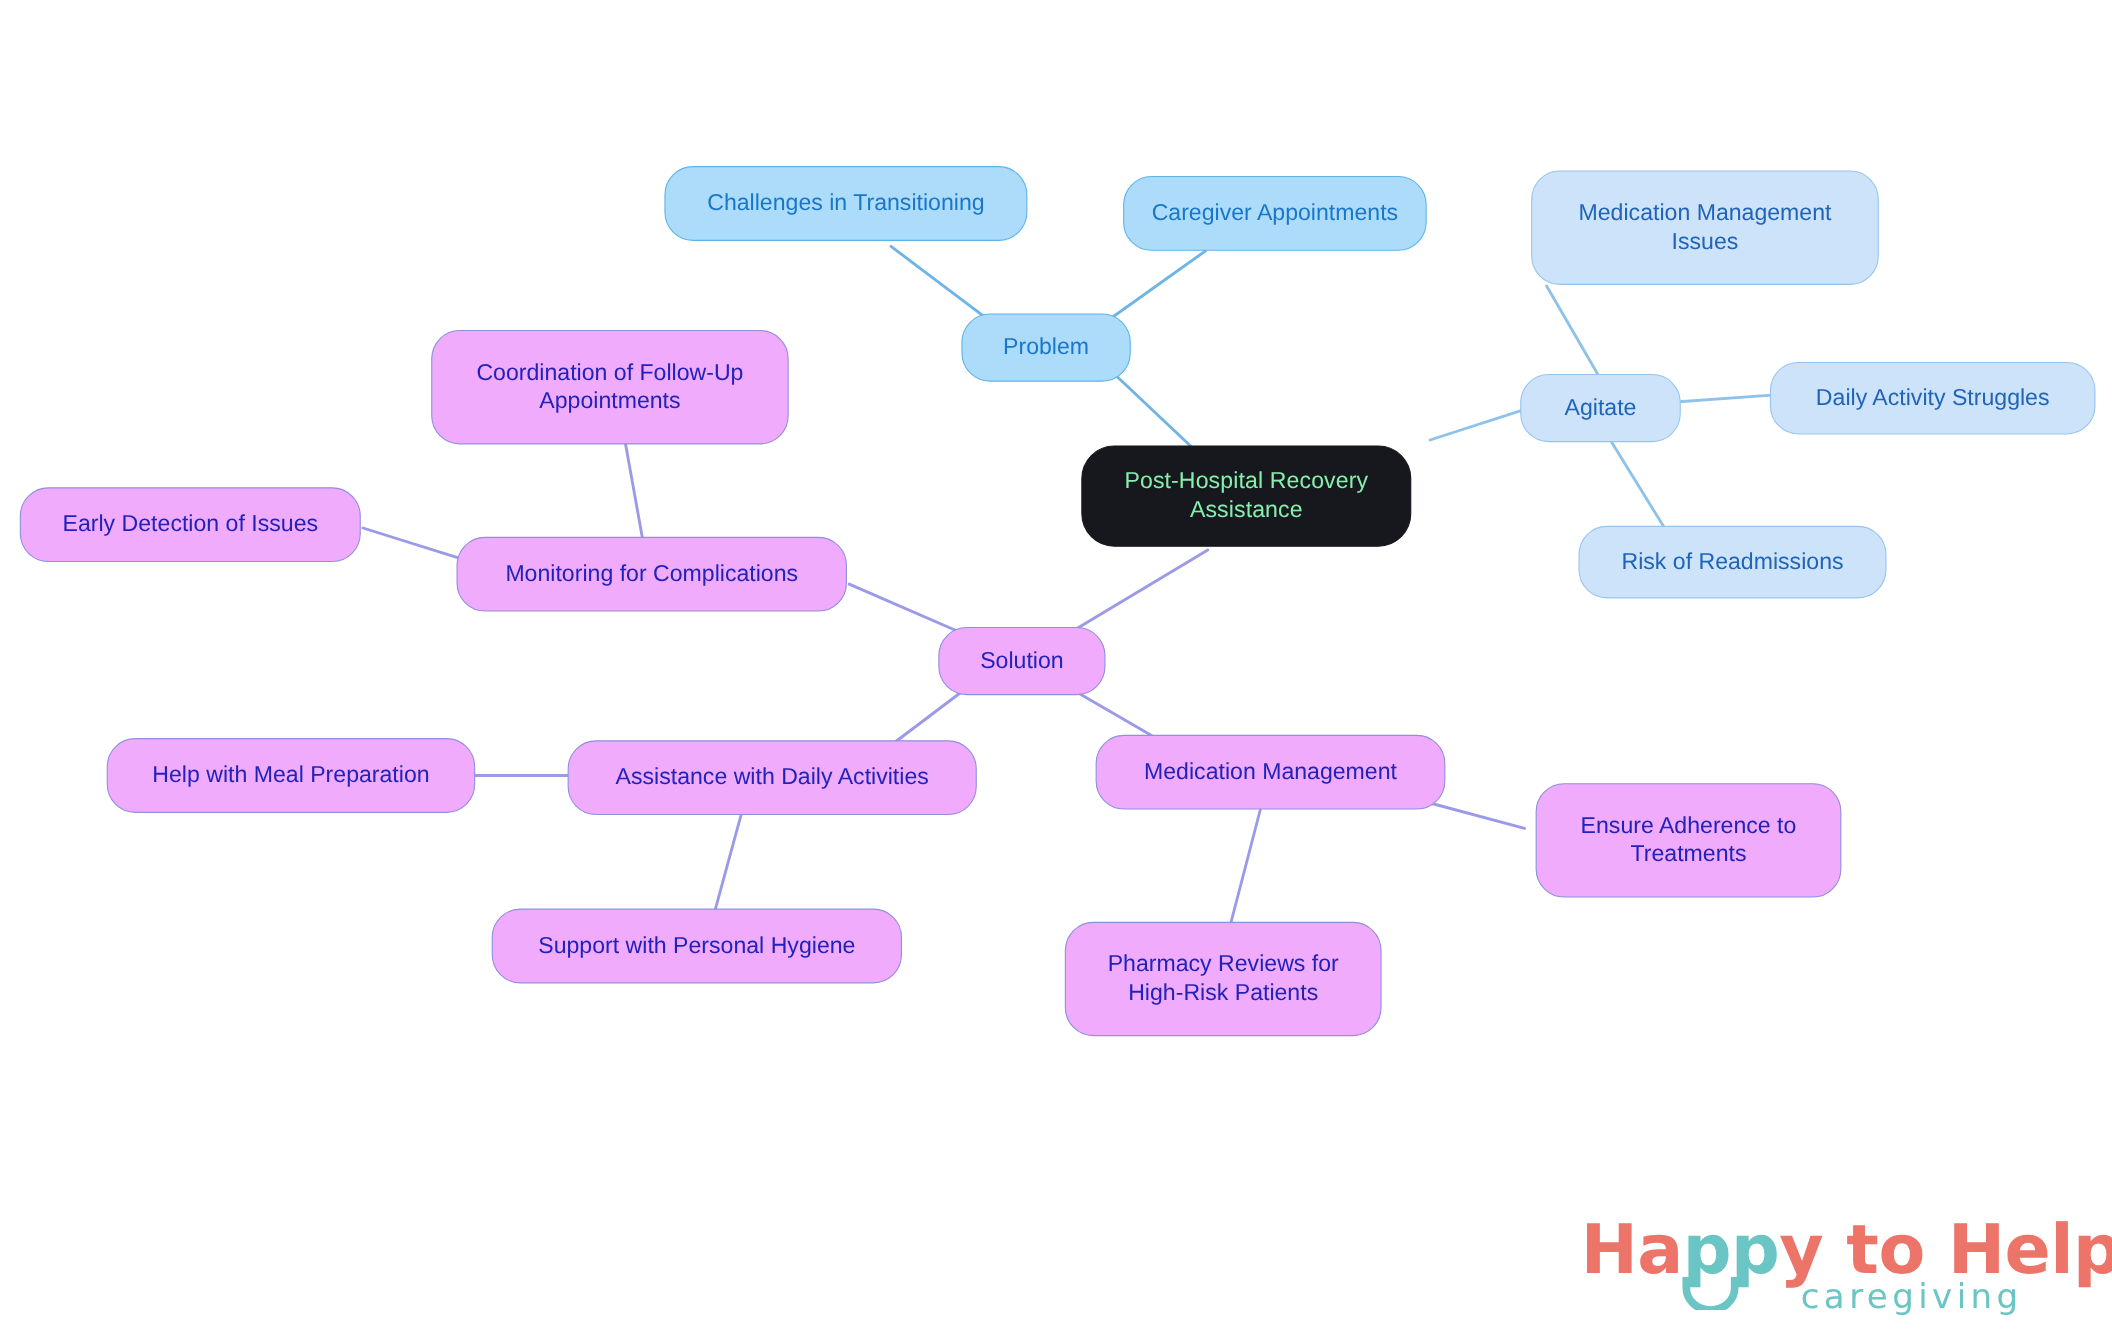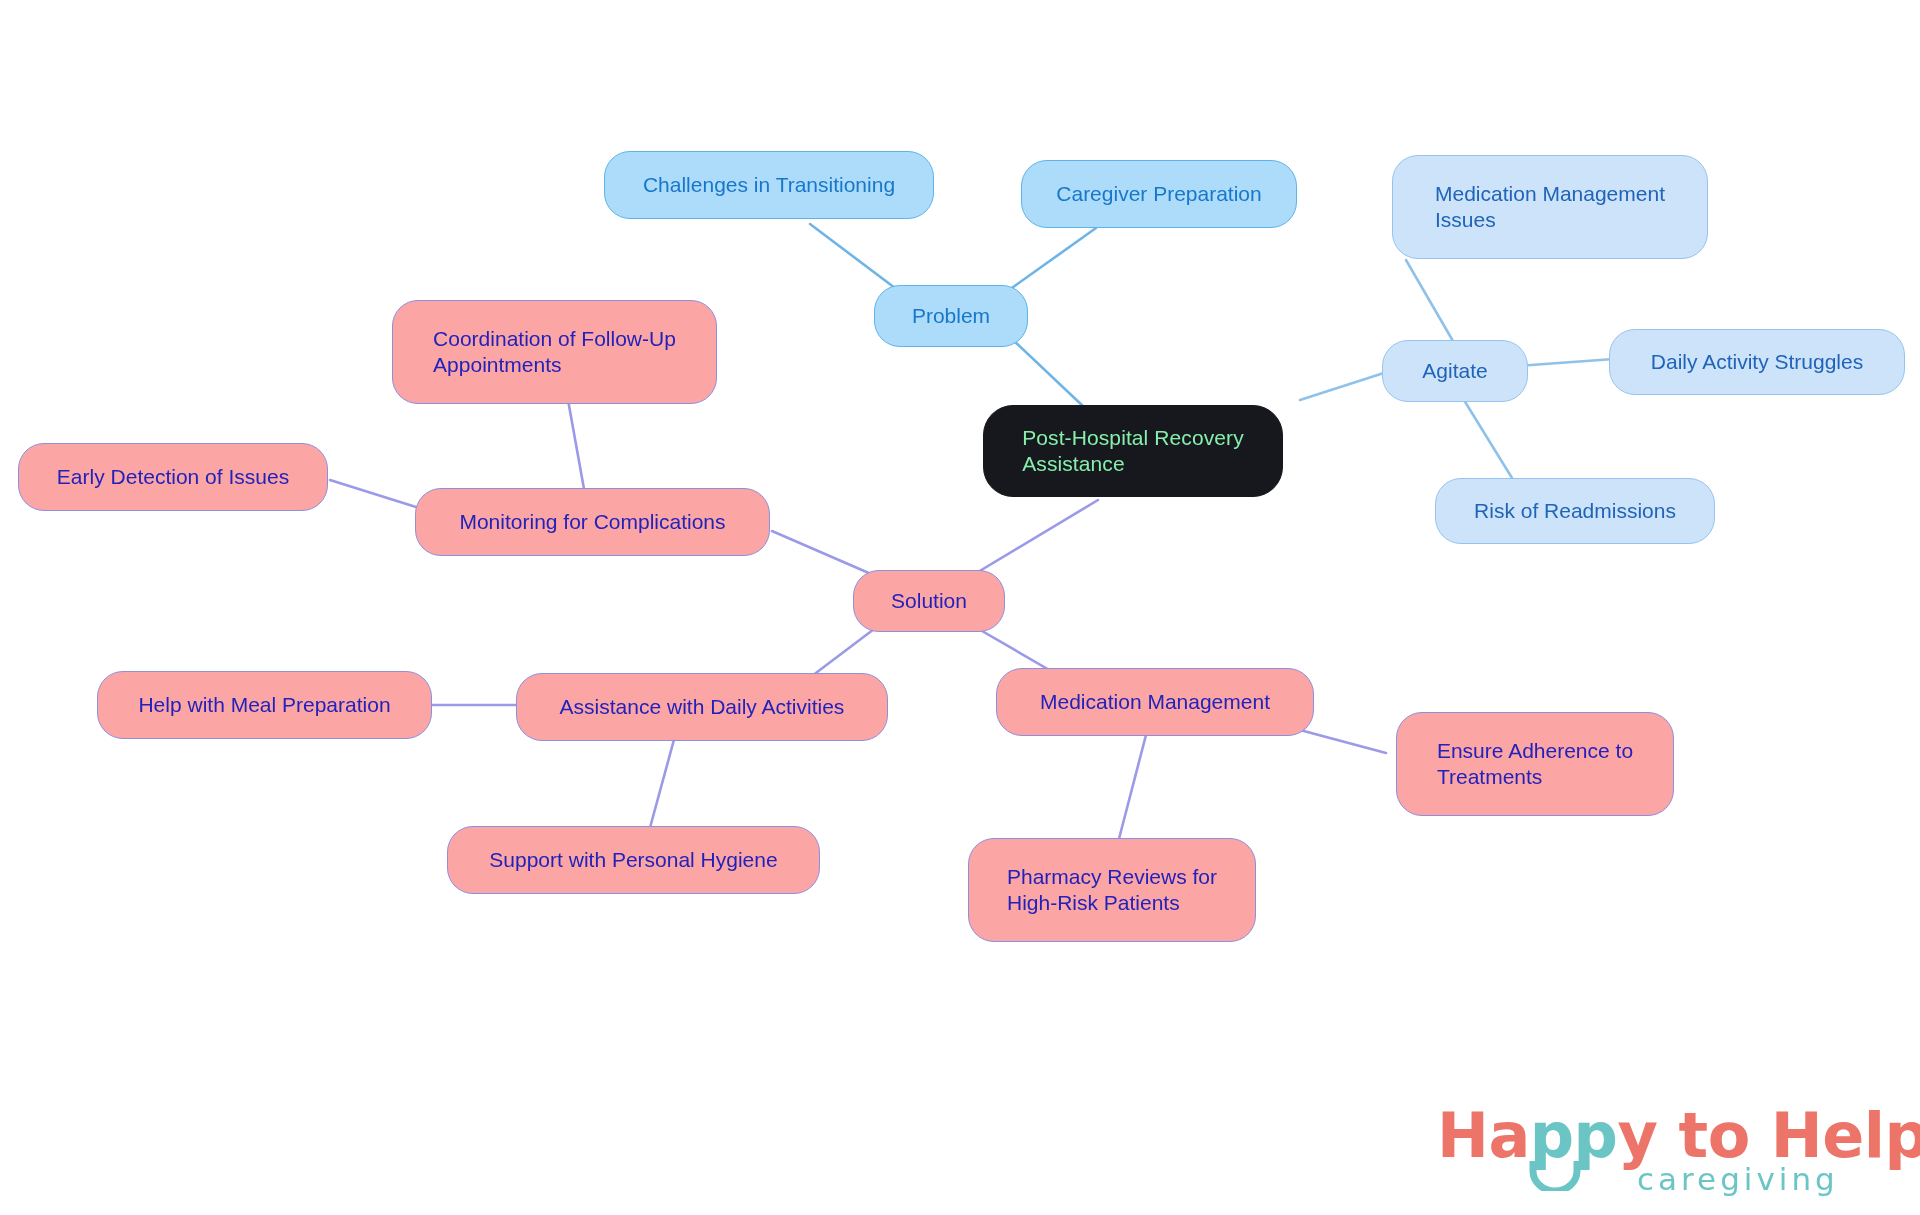--- a/index.html
+++ b/index.html
@@ -30,21 +30,21 @@
     height: 1215px;
     pointer-events: none;
   }
 
   .node {
     position: absolute;
     box-sizing: border-box;
     display: flex;
     align-items: center;
     justify-content: center;
-    text-align: left;
+    text-align: center;
     border-radius: 26px;
     border-width: 1.4px;
     border-style: solid;
     line-height: 1.22;
     padding: 4px 14px;
     white-space: pre-line;
   }
 
   .node.root {
     border-radius: 30px;
@@ -63,21 +63,21 @@
   }
 
   .node.agitate {
     background: #cde3fa;
     border-color: #97c4ef;
     color: #2064b8;
     font-size: 21px;
   }
 
   .node.solution {
-    background: #fca5a5;
+    background: #f0abfc;
     border-color: #8f8fe0;
     color: #2222bb;
     font-size: 21px;
   }
 
   .node.branch {
     font-size: 21px;
   }
 
   #logo {
@@ -141,21 +141,21 @@
     <path d="M 1146 735 L 1114 858" fill="none" stroke="#9a9ae8" stroke-width="2.6" stroke-linecap="round"></path>
   </svg>
 
   <div class="node root" style="left:983px; top:405px; width:300px; height:92px;">Post-Hospital Recovery
 Assistance</div>
 
   <div class="node problem branch" style="left:874px; top:285px; width:154px; height:62px;">Problem</div>
 
   <div class="node problem branch" style="left:604px; top:151px; width:330px; height:68px;">Challenges in Transitioning</div>
 
-  <div class="node problem branch" style="left:1021px; top:160px; width:276px; height:68px;">Caregiver Preparation</div>
+  <div class="node problem branch" style="left:1021px; top:160px; width:276px; height:68px;">Caregiver Appointments</div>
 
   <div class="node agitate branch" style="left:1382px; top:340px; width:146px; height:62px;">Agitate</div>
 
   <div class="node agitate branch" style="left:1392px; top:155px; width:316px; height:104px;">Medication Management
 Issues</div>
 
   <div class="node agitate branch" style="left:1609px; top:329px; width:296px; height:66px;">Daily Activity Struggles</div>
 
   <div class="node agitate branch" style="left:1435px; top:478px; width:280px; height:66px;">Risk of Readmissions</div>
 

